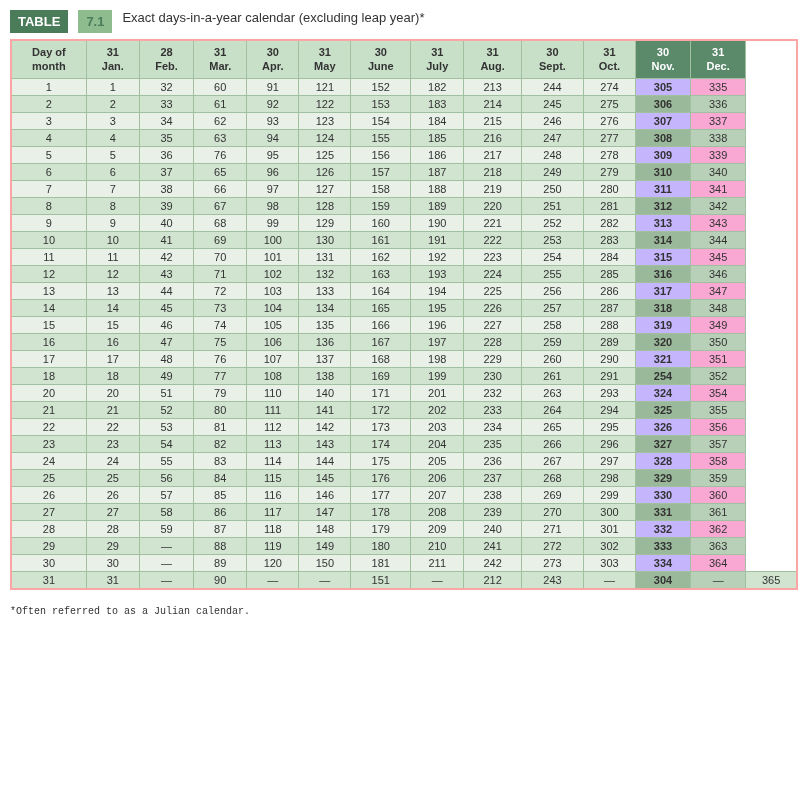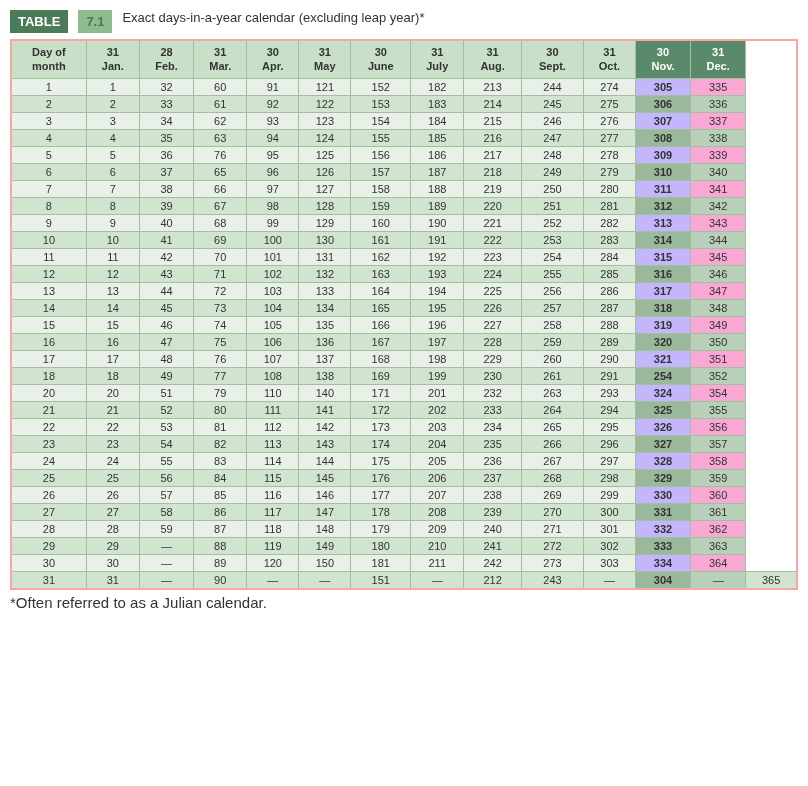--- a/index.html
+++ b/index.html
@@ -74,23 +74,24 @@
     tbody tr td.col-dec {
       background: #f9a8d4;
     }
     tbody tr:nth-child(even) td.col-nov {
       background: #9ab89a;
     }
     tbody tr:nth-child(even) td.col-dec {
       background: #b8d0b8;
     }
     .footnote {
-      font-size: 15px;
+      font-size: 10px;
       color: #333;
-      margin-top: 4px;
+      margin-top: 16px;
+      font-family: Liberation Mono, monospace;
     }
   </style>
 </head>
 <body>
 
 <div class="table-header">
   <span class="table-label">TABLE</span>
   <span class="table-number">7.1</span>
   <span class="table-title">Exact days-in-a-year calendar (excluding leap year)*</span>
 </div>

